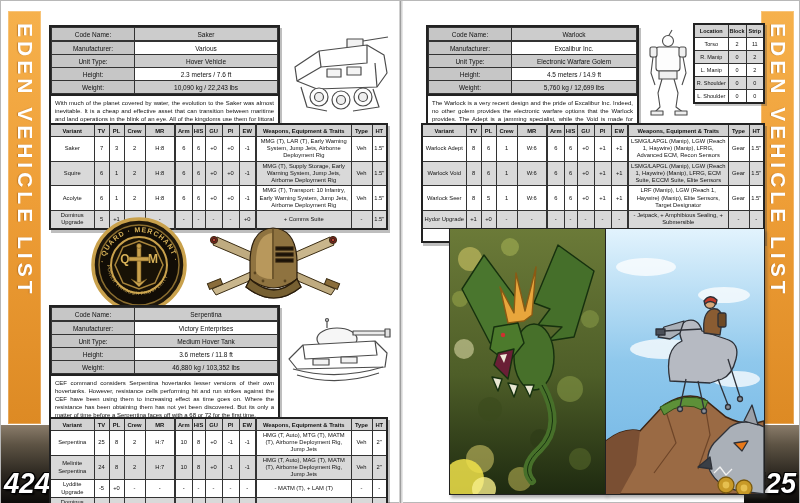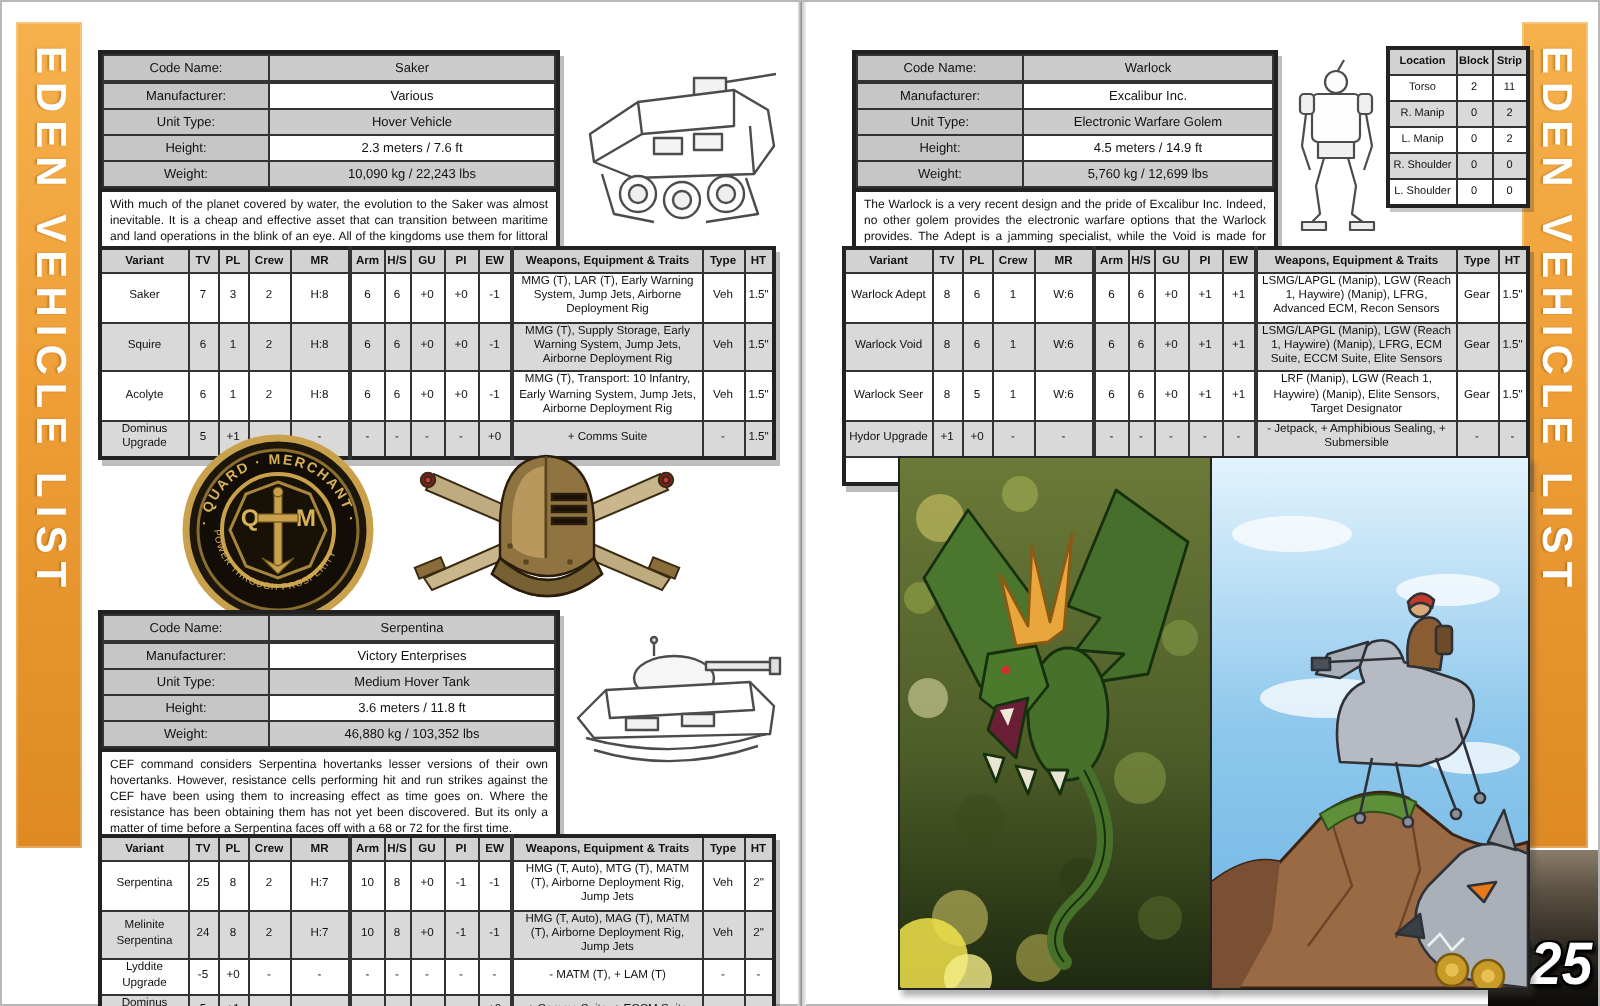--- a/index.html
+++ b/index.html
@@ -66,20 +66,23 @@
 <body>
 
 <div class="spread">
 
   <div class="banner banner-left">
     <span class="banner-text">EDEN VEHICLE LIST</span>
   </div>
   <div class="banner banner-right">
     <span class="banner-text">EDEN VEHICLE LIST</span>
   </div>
+  <div class="pagenum-box pagenum-left">
+    <span class="pagenum">424</span>
+  </div>
   <div class="pagenum-box pagenum-right">
     <span class="pagenum">425</span>
   </div>
   <div class="gutter"></div>
 
   <div class="infobox" style="left:48px;top:24px;width:231px;">
     <table class="kv">
       <tbody>
           <tr>
             <td class="k">Code Name:</td>

